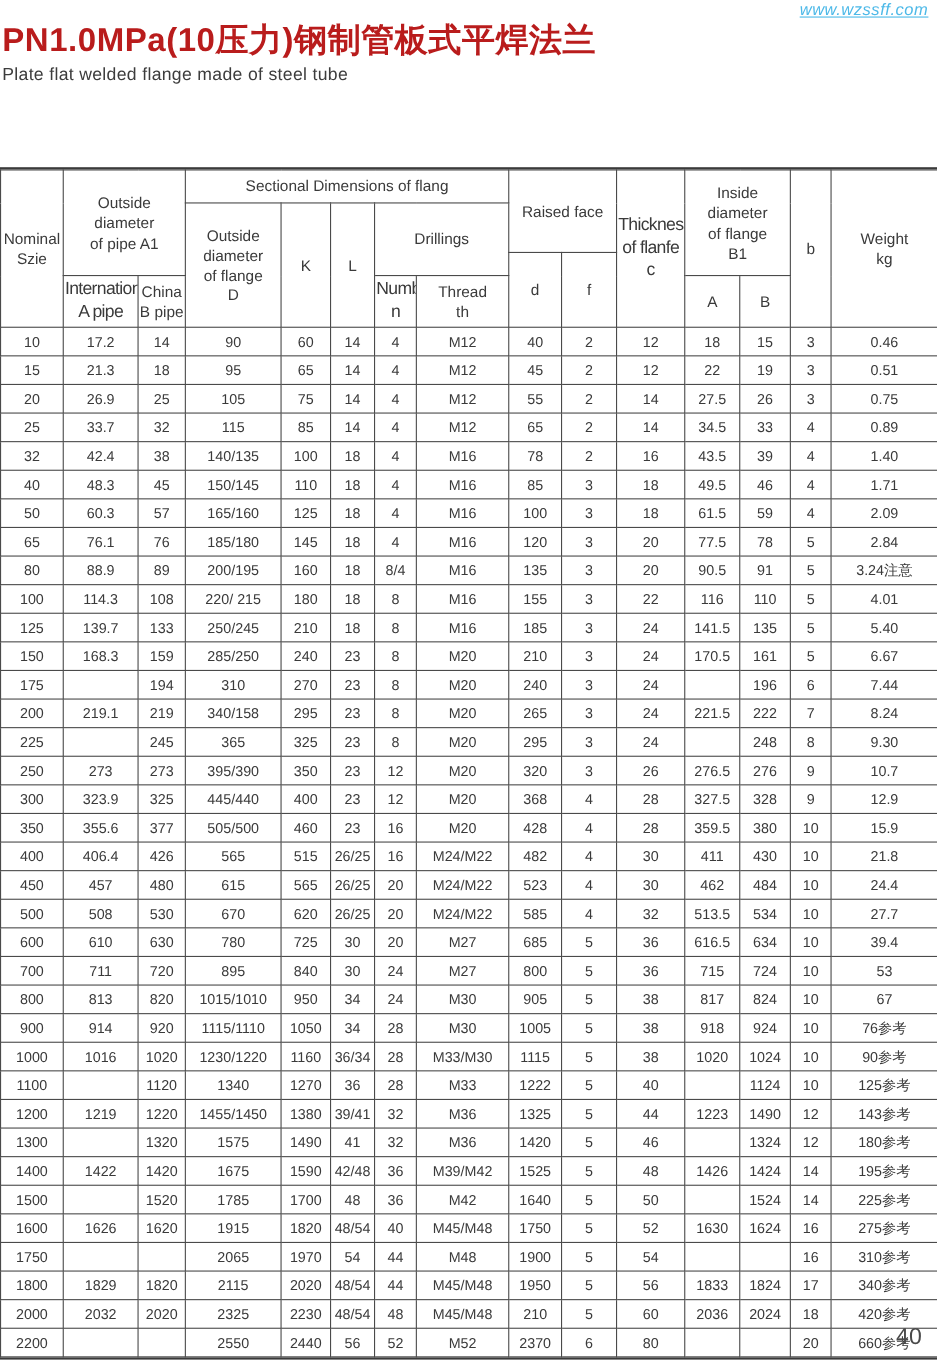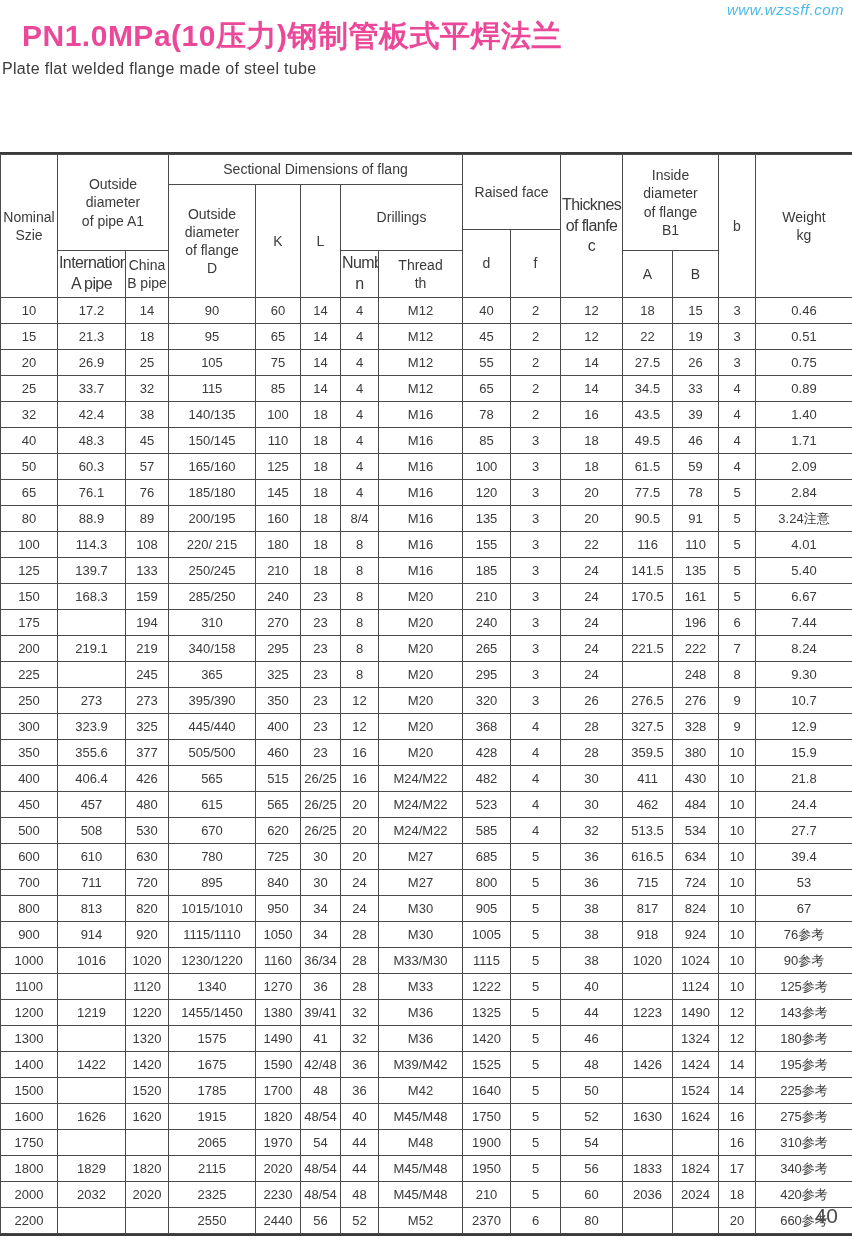--- a/index.html
+++ b/index.html
@@ -2,27 +2,26 @@
 <html><head>
 <meta charset="utf-8">
 <style>
   html,body { margin:0; padding:0; }
   body {
     width:852px; height:1238px; position:relative; background:#ffffff;
     font-family:"Liberation Sans", sans-serif; color:#3a3a3a; overflow:hidden;
   }
   .website {
     position:absolute; top:1px; right:8px;
-    font-size:15px; font-style:italic; color:#4db9e8; letter-spacing:0.5px;
+    font-size:15px; font-style:italic; color:#4db9e8; letter-spacing:0.5px;text-decoration:underline;
   }
   .title {
     position:absolute; top:16px; left:2px;
-    font-size:30px; font-weight:700; color:#ec4899; letter-spacing:0.5px;
+    font-size:30px; font-weight:700; color:#b91c1c; letter-spacing:0.5px;
     white-space:nowrap;
-    margin-left:20px;
   }
   .subtitle {
     position:absolute; top:60px; left:2px;
     font-size:16px; font-weight:400; color:#3c3c3c; letter-spacing:0.3px;
   }
   .table-wrap {
     position:absolute; top:152px; left:0; width:852px;
     border-top:2px solid #3a3a3a; border-bottom:2px solid #3a3a3a;
   }
   table {

